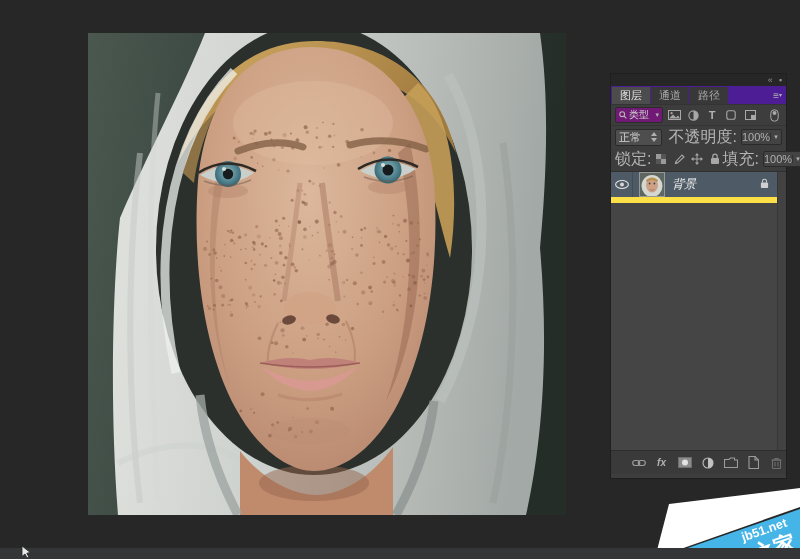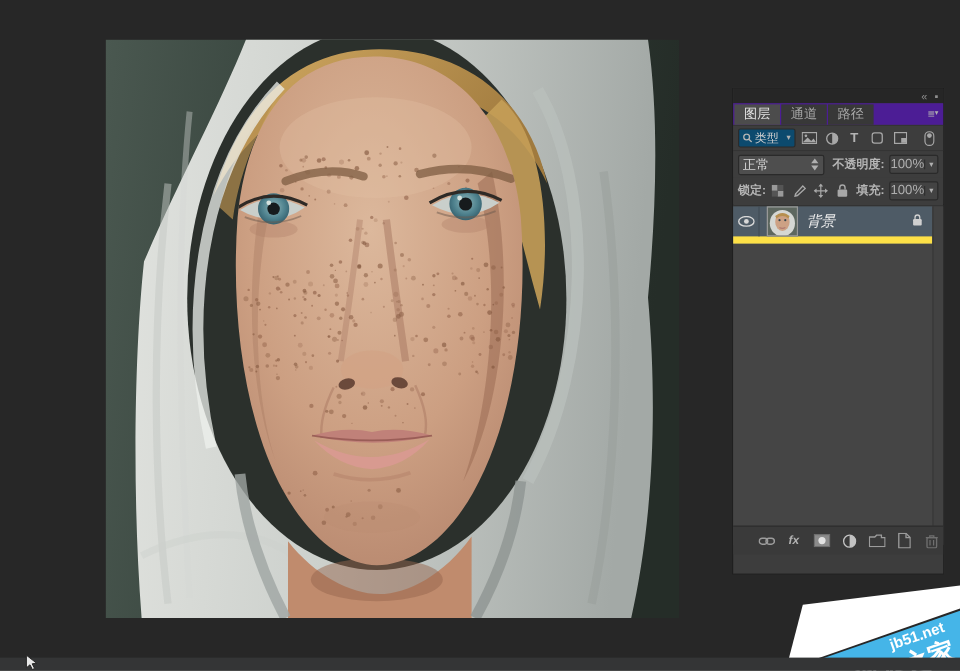--- a/index.html
+++ b/index.html
@@ -17,54 +17,54 @@
              padding:0 4px; gap:6px; color:#8f8f8f; font-size:9px; line-height:9px; }
   .dockbar span { cursor:default; }
   .tabs { height:18px; background:#4c1d95; display:flex; align-items:flex-end; padding:0 1px; position:relative; }
   .tab { padding:2px 8px 3px 8px; margin-right:1px; background:#383838; color:#a8a8a8; font-size:11px; line-height:12px; }
   .tab.active { background:#4c4c4c; color:#e2e2e2; }
   .panel-menu { position:absolute; right:4px; bottom:3px; color:#b5b5b5; font-size:10px; line-height:10px; }
   .panel-menu .dd { font-size:6px; vertical-align:2px; }
 
   .filter-row, .blend-row, .lock-row { height:22px; display:flex; align-items:center; padding:0 4px; background:#3d3d3d; }
   .filter-row { border-top:1px solid #343434; border-bottom:1px solid #343434; }
-  .kind-box { display:flex; align-items:center; gap:2px; width:48px; height:16px; background:#0c4a6e;
+  .kind-box { display:flex; align-items:center; gap:2px; width:48px; height:16px; background:#701a75;
               border:1px solid #2b2b2b; border-radius:2px; padding:0 3px; }
   .kind-box .lbl { font-size:10px; color:#cfcfcf; flex:1; }
   .dd { font-size:7px; color:#b0b0b0; }
   .fbtn { width:16px; height:16px; display:flex; align-items:center; justify-content:center; margin-left:3px; color:#ababab; }
   .fbtn.tglue { margin-left:auto; }
   .t-glyph { font-size:11px; font-weight:bold; color:#b3b3b3; line-height:11px; }
 
   .select { display:flex; align-items:center; width:84px; height:17px; background:#4e4e4e;
             border:1px solid #2a2a2a; border-radius:2px; padding:0 3px; }
   .select .lbl { flex:1; font-size:11px; color:#d6d6d6; }
   .updown { width:8px; height:10px; position:relative; }
   .updown::before, .updown::after { content:""; position:absolute; left:1px; border-left:3.5px solid transparent; border-right:3.5px solid transparent; }
   .updown::before { top:0; border-bottom:4px solid #b0b0b0; }
   .updown::after { bottom:0; border-top:4px solid #b0b0b0; }
-  .mini-label { font-size:10px; color:#b5b5b5; margin-left:7px; white-space:nowrap;font-weight:bold; }
+  .mini-label { font-size:16px; color:#b5b5b5; margin-left:7px; white-space:nowrap; }
   .valbox { display:flex; align-items:center; width:41px; height:16px; background:#434343;
             border:1px solid #2a2a2a; border-radius:2px; margin-left:4px; }
   .valbox .v { flex:1; text-align:center; font-size:11px; color:#aeaeae; }
   .valbox .arrow { width:11px; text-align:center; border-left:1px solid #2f2f2f; font-size:7px; color:#b0b0b0; }
 
   .lockicons { display:flex; align-items:center; gap:4px; margin-left:3px; }
   .lbtn { width:14px; height:14px; display:flex; align-items:center; justify-content:center; }
 
   .list { position:absolute; left:0; right:0; top:97px; bottom:24px; background:#454545; display:flex; border-top:1px solid #303030; }
   .rows { flex:1; }
   .layer-row { height:31px; display:flex; align-items:center; background:#4e5b66; border-bottom:6px solid #fde047; }
   .eye-cell { width:22px; height:100%; display:flex; align-items:center; justify-content:center; border-right:1px solid #414d57; }
   .thumb { width:26px; height:25px; border:1px solid #989898; margin:0 7px 0 6px; background:#6f7a73; }
   .layer-name { flex:1; font-size:12px; color:#ececec; font-style:italic; }
   .row-lock { margin-right:8px; }
   .scrolltrack { width:9px; background:#424242; border-left:1px solid #373737; }
 
-  .footer { position:absolute; left:0; right:0; bottom:16px; height:24px; background:#3a3a3a; border-top:1px solid #2d2d2d;
+  .footer { position:absolute; left:0; right:0; bottom:4px; height:24px; background:#3a3a3a; border-top:1px solid #2d2d2d;
             display:flex; align-items:center; gap:8px; padding-left:20px; }
   .ftbtn { width:15px; height:15px; display:flex; align-items:center; justify-content:center; }
   .fx { font-size:10px; font-style:italic; color:#b2b2b2; font-weight:bold; }
   .ftbtn.dim { opacity:.55; }
 
   .watermark { position:absolute; left:625px; top:487px; width:175px; height:72px; pointer-events:none; }
   .statusbar { position:absolute; left:0; bottom:0; width:800px; height:11px; background:#343536; }
   .cursor { position:absolute; left:21px; top:545px; }
 </style>
 </head>

